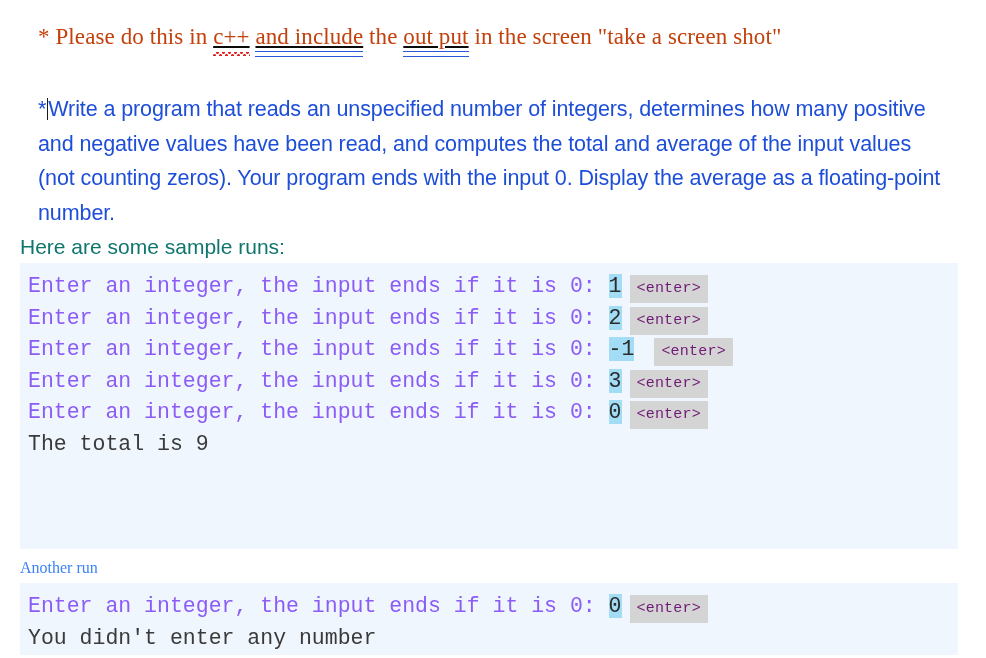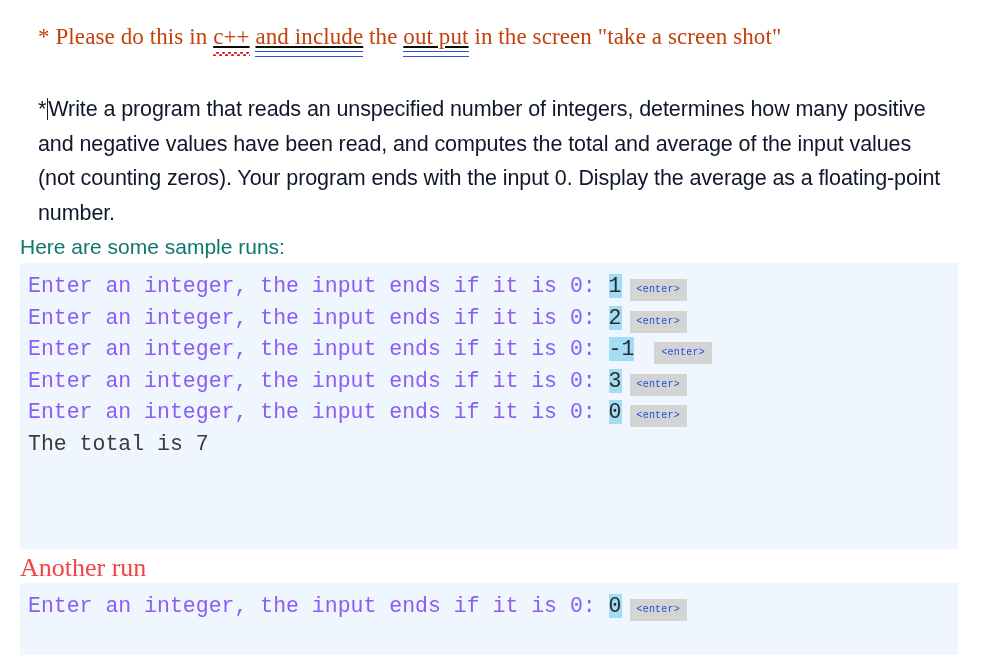--- a/index.html
+++ b/index.html
@@ -69,21 +69,21 @@
   
   .task-paragraph {
     position: absolute;
     left: 38px;
     top: 92px;
     width: 914px;
     font-family: "Liberation Sans Narrow", "Liberation Sans", sans-serif;
     font-stretch: condensed;
     font-size: 21.5px;
     line-height: 34.5px;
-    color: #0f172a;
+    color: #1d4ed8;
     letter-spacing: -0.1px;
   }
   .task-paragraph .caret {
     display: inline-block;
     width: 0;
     border-left: 1.4px solid #1a1a1a;
     height: 22px;
     vertical-align: -4px;
     margin: 0 0.5px;
   }
@@ -99,23 +99,23 @@
     color: #0f766e;
     white-space: nowrap;
   }
 
   
   .another-run-label {
     position: absolute;
     left: 20px;
     top: 555px;
     font-family: "Liberation Serif", "DejaVu Serif", serif;
-    font-size: 26px;
+    font-size: 16px;
     line-height: 26px;
-    color: #ef4444;
+    color: #3b82f6;
     white-space: nowrap;
   }
 
   
   .console-block {
     position: absolute;
     background: #eff6fd;
     font-family: "Liberation Mono", "DejaVu Sans Mono", monospace;
     font-size: 21.5px;
     color: #3a3a3a;
@@ -141,22 +141,22 @@
     white-space: pre;
     display: block;
   }
   .prompt-text { color: #8b5cf6; }
   .typed-value {
     background: #a3dcf5;
     color: #2b2b2b;
   }
   .enter-key {
     background: #d4d4d4;
-    color: #1d4ed8;
-    font-size: 10px;
+    color: #701a75;
+    font-size: 15px;
     padding: 5px 7px 6px 7px;
     letter-spacing: 0.2px;
   }
   .gap { display: inline-block; }
 </style>
 </head>
 <body>
 
 <div class="instruction-line"><span>* Please do this in </span><span class="sp-err">c++</span><span> </span><span class="gr-err">and  include</span><span> the </span><span class="gr-err">out put</span><span> in the screen "take a screen shot"</span></div>
 
@@ -169,21 +169,22 @@
   <div class="console-line"><span class="prompt-text">Enter an integer, the input ends if it is 0: </span><span class="typed-value">1</span><span class="gap" style="width:8px"></span><span class="enter-key">&lt;enter&gt;</span></div>
 
   <div class="console-line"><span class="prompt-text">Enter an integer, the input ends if it is 0: </span><span class="typed-value">2</span><span class="gap" style="width:8px"></span><span class="enter-key">&lt;enter&gt;</span></div>
 
   <div class="console-line"><span class="prompt-text">Enter an integer, the input ends if it is 0: </span><span class="typed-value">-1</span><span class="gap" style="width:20px"></span><span class="enter-key">&lt;enter&gt;</span></div>
 
   <div class="console-line"><span class="prompt-text">Enter an integer, the input ends if it is 0: </span><span class="typed-value">3</span><span class="gap" style="width:8px"></span><span class="enter-key">&lt;enter&gt;</span></div>
 
   <div class="console-line"><span class="prompt-text">Enter an integer, the input ends if it is 0: </span><span class="typed-value">0</span><span class="gap" style="width:8px"></span><span class="enter-key">&lt;enter&gt;</span></div>
 
-  <div class="console-line">The total is 7</div>
+  <div class="console-line">The total is 9</div>
 </div>
 
 <div class="another-run-label">Another run</div>
 
 <div class="console-block" id="console-block-2">
   <div class="console-line"><span class="prompt-text">Enter an integer, the input ends if it is 0: </span><span class="typed-value">0</span><span class="gap" style="width:8px"></span><span class="enter-key">&lt;enter&gt;</span></div>
 
+  <div class="console-line">You didn't enter any number</div>
 </div>
 
 </body></html>

